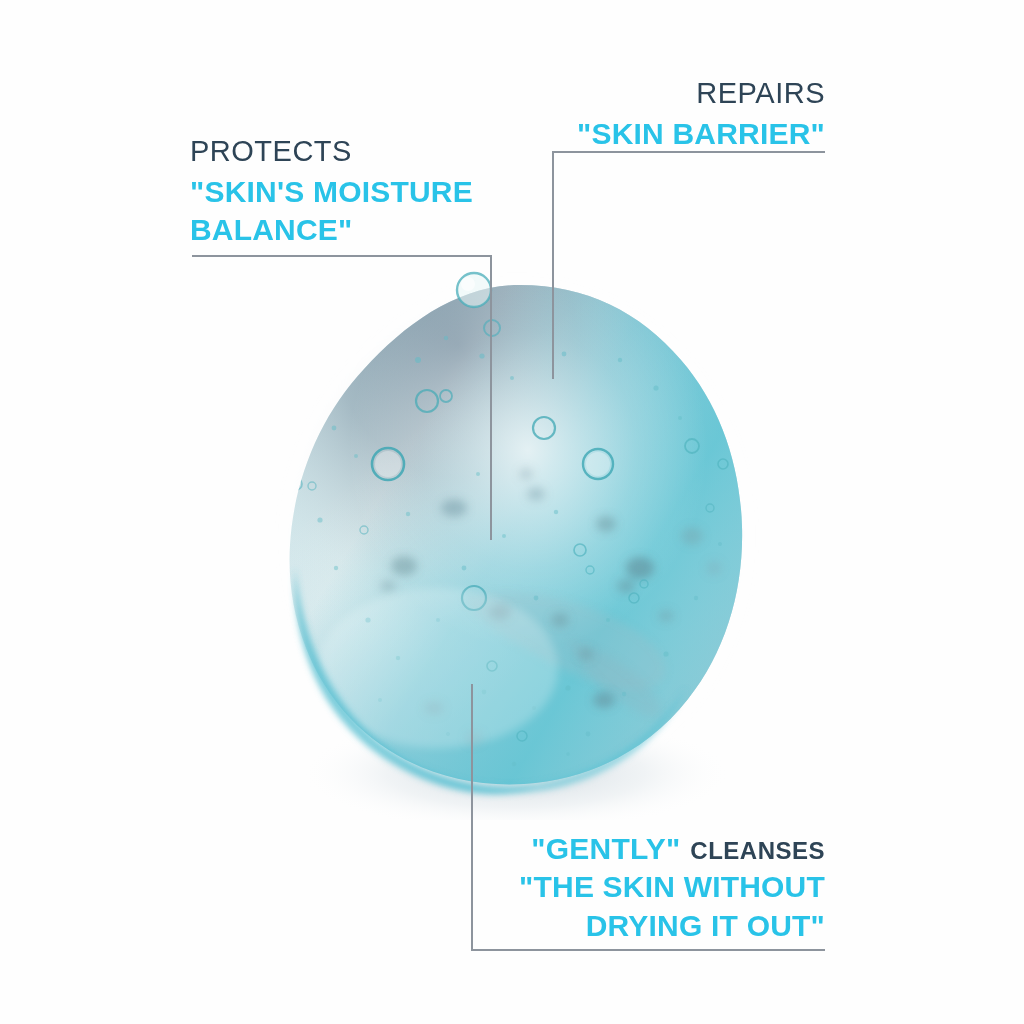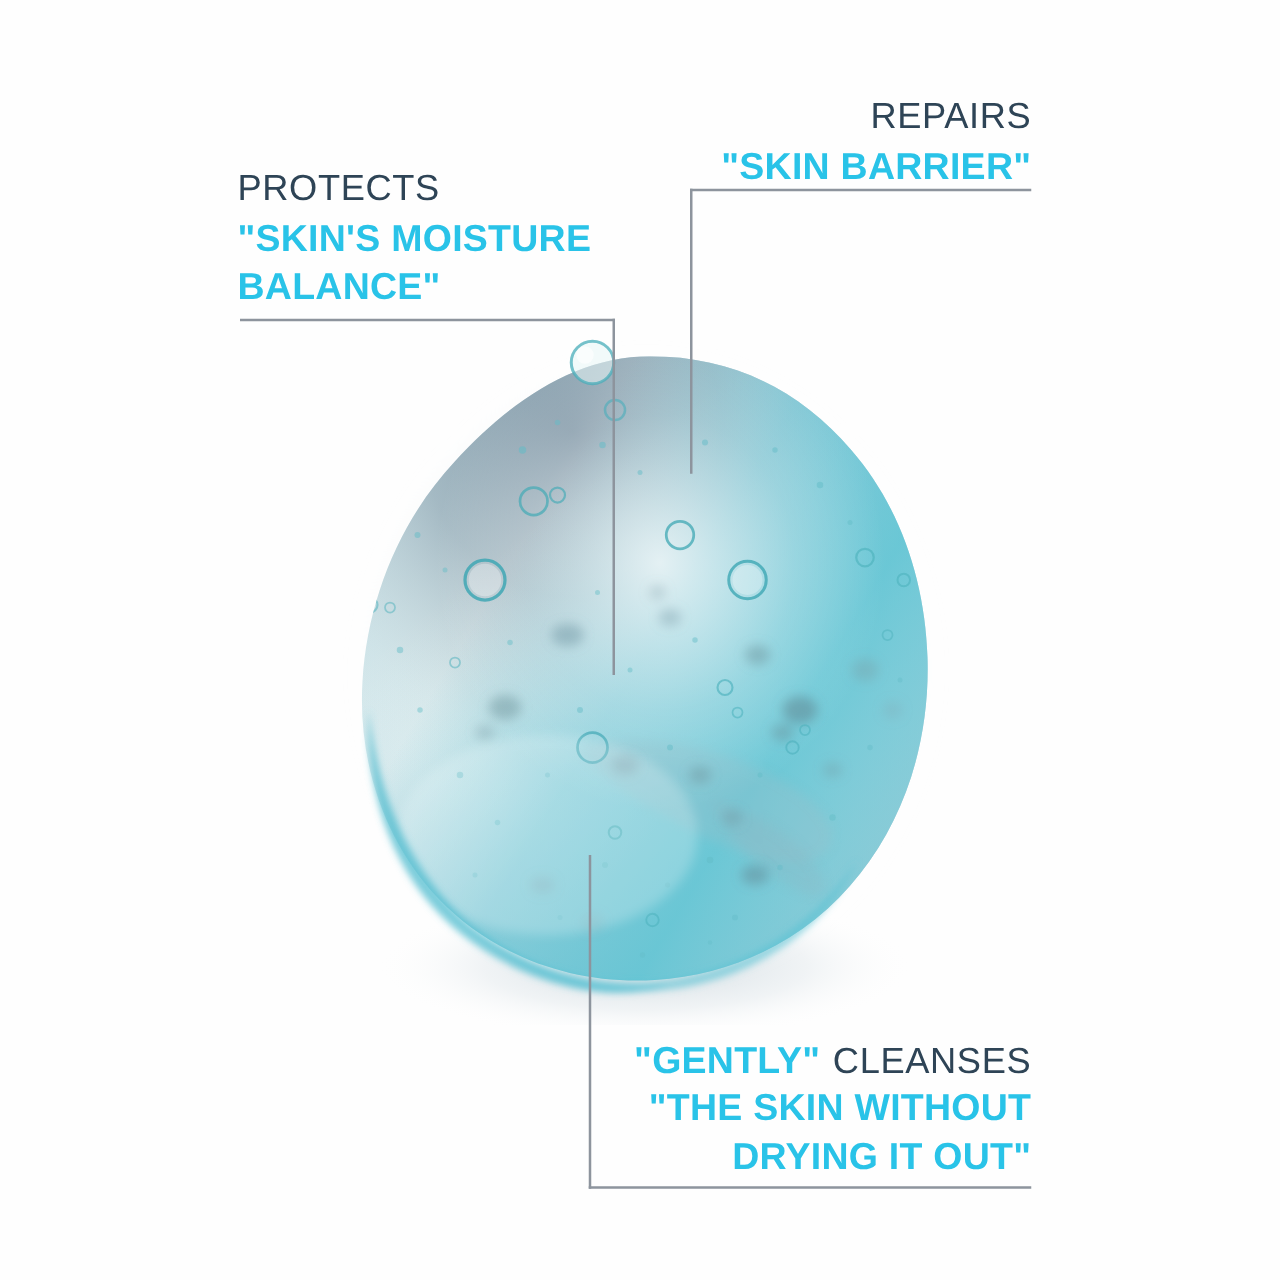--- a/index.html
+++ b/index.html
@@ -62,21 +62,21 @@
   #callout-protects .quote { font-size: 30px; display: block; line-height: 1.28; }
 
   
   #callout-repairs { right: 199px; top: 79px; text-align: right; }
   #callout-repairs .lead  { font-size: 29px; display: block; margin-bottom: 7px; }
   #callout-repairs .quote { font-size: 30px; display: block; line-height: 1.28; }
 
   
   #callout-cleanses { right: 199px; top: 830px; text-align: right; }
   #callout-cleanses .line  { display: block; font-size: 30px; line-height: 1.28; }
-  #callout-cleanses .lead  { font-weight: 400; font-size: 29px; letter-spacing: 0.5px; }
+  #callout-cleanses .lead  { font-weight: 700; font-size: 24px; letter-spacing: 0.5px; }
 </style>
 </head>
 <body>
 
 <div id="stage">
 
   <div id="gel-wrap">
     <svg id="gel-svg" viewBox="0 0 500 552" xmlns="http://www.w3.org/2000/svg">
       <defs>
 

